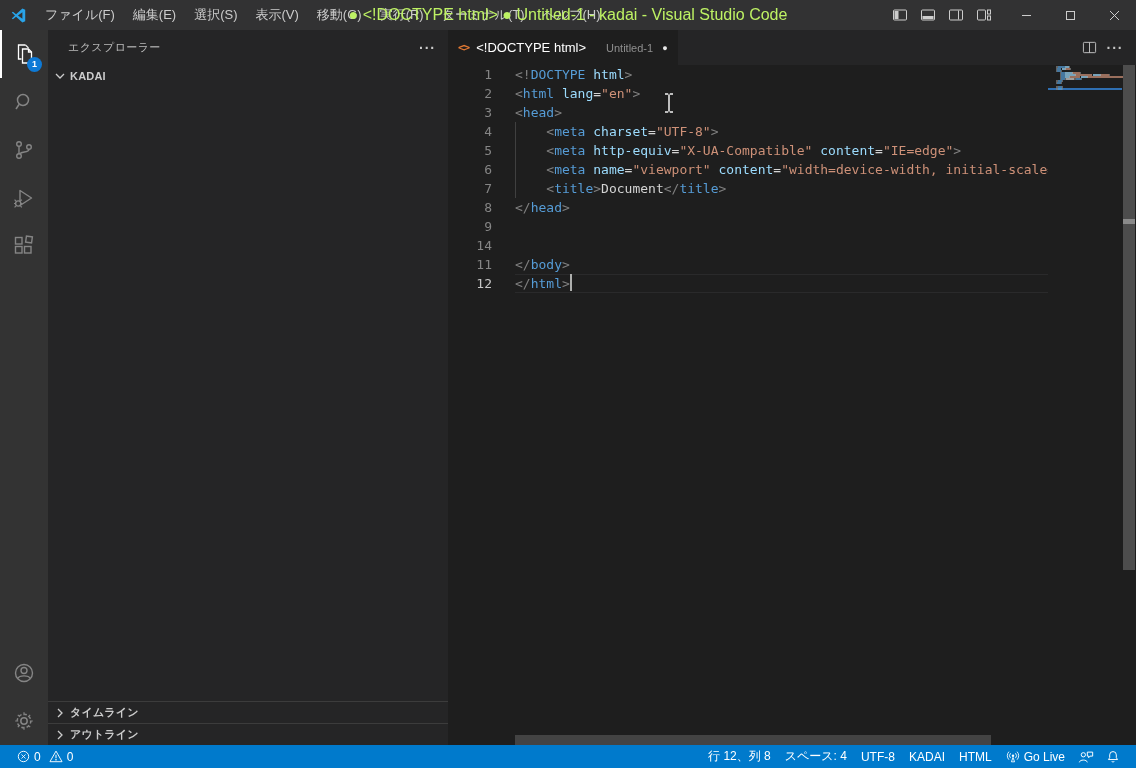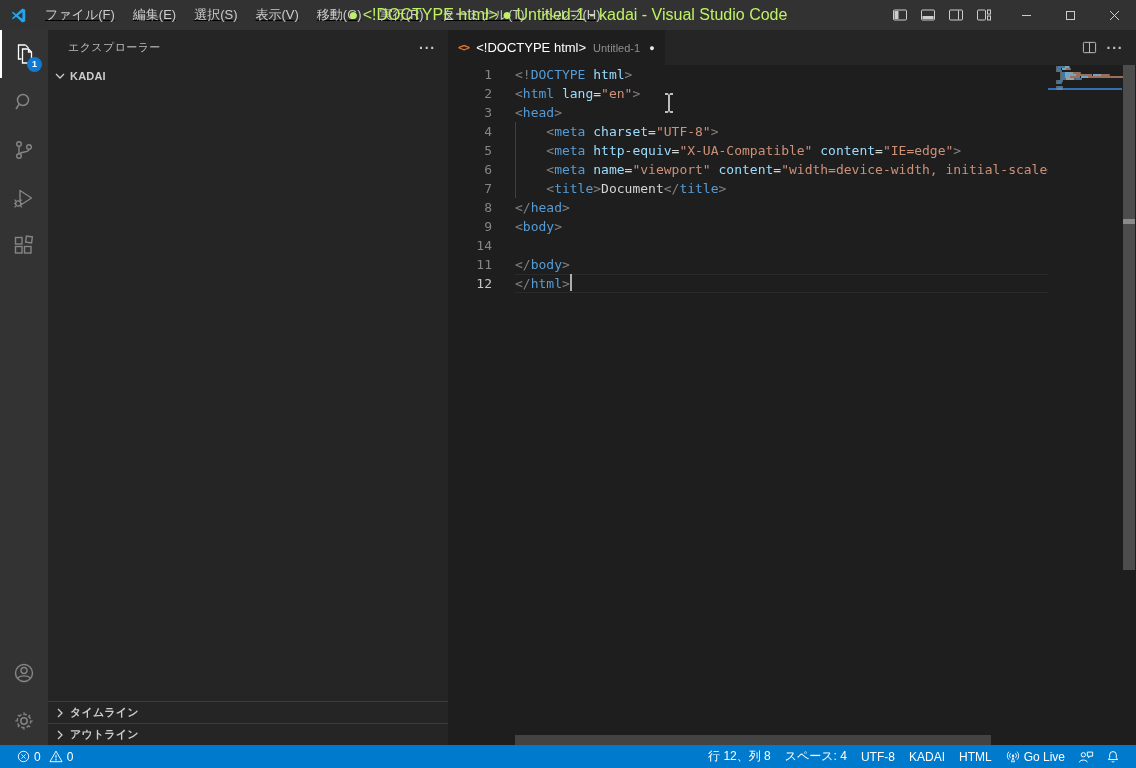--- a/index.html
+++ b/index.html
@@ -3,21 +3,21 @@
 <meta charset="utf-8">
 <style>
   * { margin:0; padding:0; box-sizing:border-box; cursor:default; }
   html,body { width:1136px; height:768px; overflow:hidden; background:#1e1e1e;
     font-family:"Liberation Sans", sans-serif; -webkit-font-smoothing:antialiased; }
   .window { width:1136px; height:768px; display:flex; flex-direction:column; position:relative; }
 
   
   .titlebar { height:30px; background:#323233; display:flex; align-items:stretch; position:relative; flex:none; }
   .tb-logo { width:36px; display:flex; align-items:center; justify-content:center; }
-  .menubar { display:flex; align-items:flex-start;text-decoration:underline; }
+  .menubar { display:flex; align-items:flex-start; }
   .menu-item { color:#cccccc; font-size:13px; line-height:30px; padding:0 9px; white-space:nowrap; }
   .tb-title { position:absolute; left:0; right:0; top:0; height:30px; line-height:30px;
     text-align:center; color:#bef264; font-size:16px; pointer-events:none; }
   .tb-right { margin-left:auto; display:flex; align-items:stretch; z-index:2; }
   .tb-layout { display:flex; align-items:center; margin-right:6px; }
   .tb-layout .lay-btn { width:28px; height:30px; display:flex; align-items:center; justify-content:center; }
   .win-btn { width:44px; height:30px; display:flex; align-items:center; justify-content:center; }
 
   
   .main { flex:1; display:flex; min-height:0; }
@@ -42,21 +42,21 @@
   .sb-body { flex:1; min-height:0; }
   .chev { width:16px; height:16px; flex:none; }
 
   
   .editor-group { flex:1; display:flex; flex-direction:column; min-width:0; }
   .tabbar { height:35px; background:#252526; display:flex; align-items:stretch; flex:none; }
   .tab { background:#1e1e1e; display:flex; align-items:center; padding:0 10px; border-right:1px solid #252526; }
   .tab-icon { color:#e37933; font-family:"DejaVu Sans Mono", monospace; font-weight:bold; font-size:11px;
     letter-spacing:-1px; margin-right:7px; }
   .tab-label { color:#ffffff; font-size:13px; white-space:nowrap; }
-  .tab-desc { color:#8f8f8f; font-size:11px; margin-left:7px; white-space:nowrap; }
+  .tab-desc { color:#8f8f8f; font-size:11px; margin-left:20px; white-space:nowrap; }
   .tab-dirty { color:#e8e8e8; font-size:9px; margin-left:9px; }
   .tab-actions { margin-left:auto; display:flex; align-items:center; padding-right:8px; }
   .tab-act-btn { width:26px; height:26px; display:flex; align-items:center; justify-content:center;
     color:#c5c5c5; font-size:14px; font-weight:bold; letter-spacing:1px; }
 
   .editor-body { flex:1; position:relative; display:flex; min-height:0; background:#1e1e1e; }
   .code-area { flex:1; overflow:hidden; min-width:0; }
   .line { display:flex; height:19px; line-height:19px; font-family:"DejaVu Sans Mono", monospace; font-size:13px; }
   .ln { width:44px; text-align:right; color:#858585; flex:none; }
   .line.current .ln { color:#c6c6c6; }
@@ -292,21 +292,20 @@
               <div class="line">
                 <span class="ln">7</span>
                 <span class="lc"><i class="guide"></i><span class="tk-d">    </span><span class="tk-p">&lt;</span><span class="tk-t">title</span><span class="tk-p">&gt;</span><span class="tk-d">Document</span><span class="tk-p">&lt;/</span><span class="tk-t">title</span><span class="tk-p">&gt;</span></span>
               </div>
               <div class="line">
                 <span class="ln">8</span>
                 <span class="lc"><span class="tk-p">&lt;/</span><span class="tk-t">head</span><span class="tk-p">&gt;</span></span>
               </div>
               <div class="line">
                 <span class="ln">9</span>
-                <span class="lc"><span class="tk-p">&lt;</span><span class="tk-t">body</span><span class="tk-p">&gt;</span></span>
               </div>
               <div class="line">
                 <span class="ln">14</span>
                 <span class="lc"></span>
               </div>
               <div class="line">
                 <span class="ln">11</span>
                 <span class="lc"><span class="tk-p">&lt;/</span><span class="tk-t">body</span><span class="tk-p">&gt;</span></span>
               </div>
               <div class="line current">

